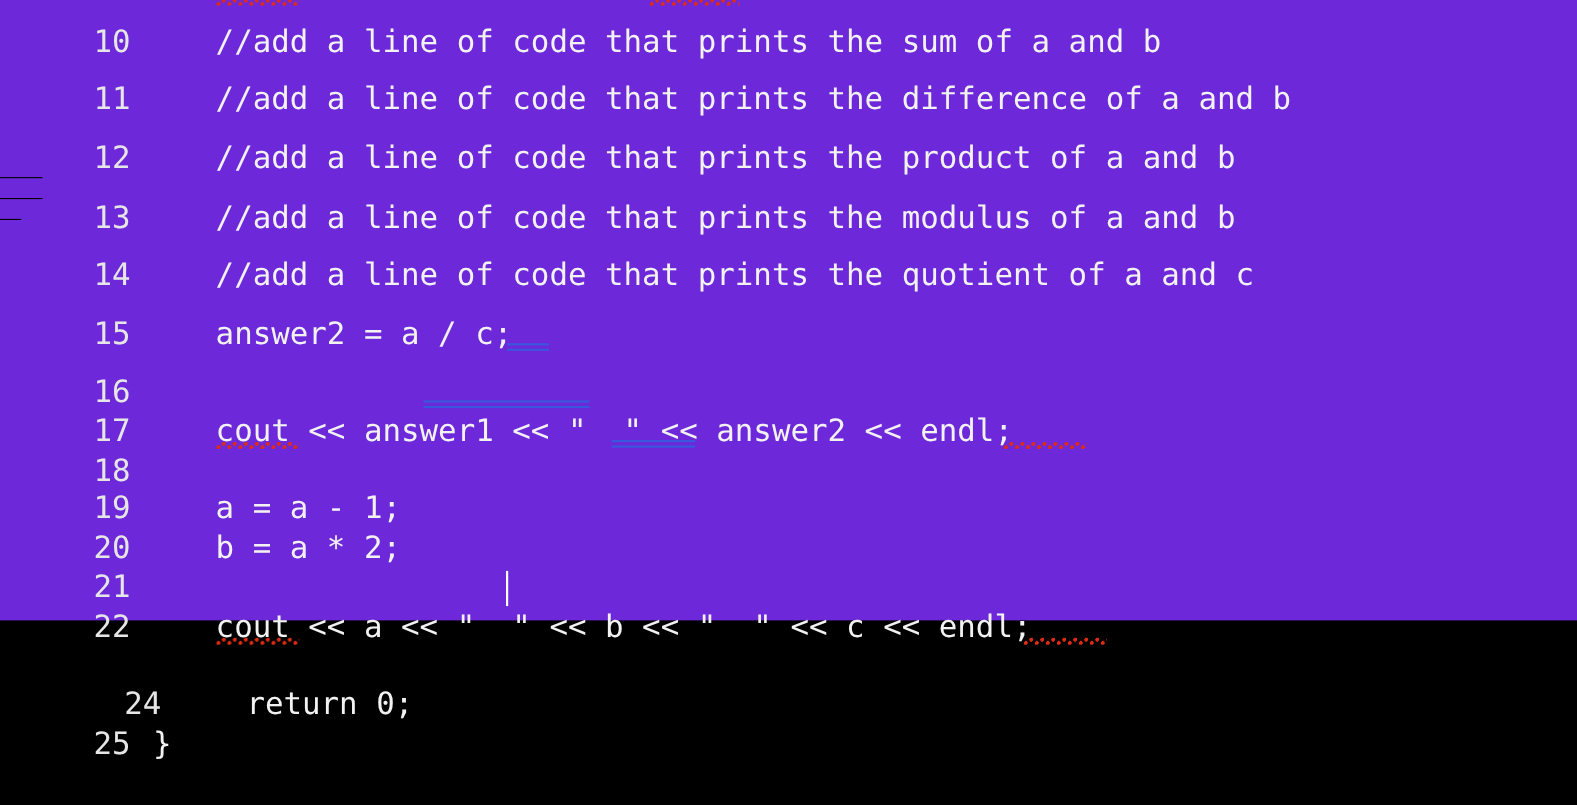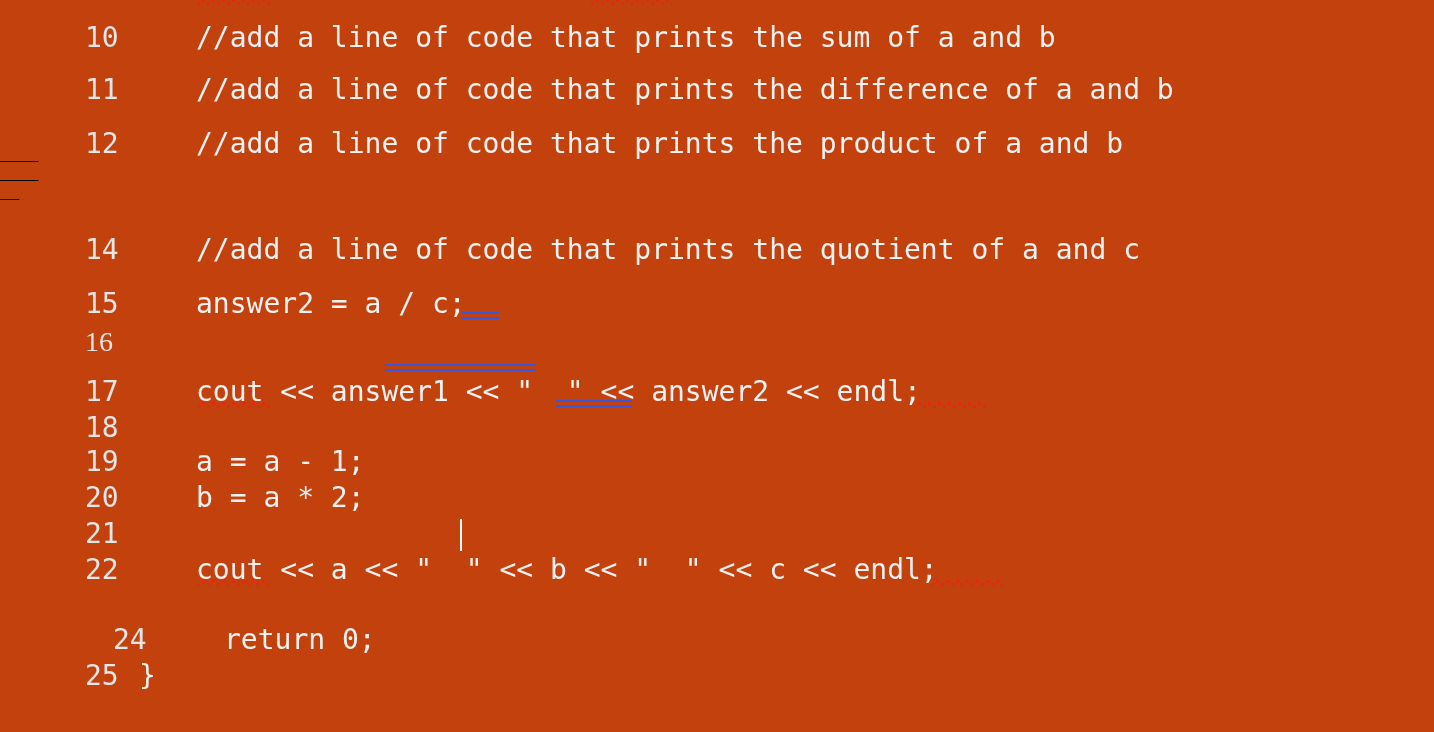--- a/index.html
+++ b/index.html
@@ -10,22 +10,22 @@
   body {
     width: 1434px;
     height: 732px;
     overflow: hidden;
     font-family: "DejaVu Sans Mono", "Liberation Mono", monospace;
   }
 
   #editor {
     position: relative;
     width: 1434px;
-    height: 732px;
-    background: #c2410c;
+    height: 564px;
+    background: #6d28d9;
   }
 
   
   .row {
     position: absolute;
     left: 0;
     width: 1434px;
     height: 36px;
     white-space: pre;
   }
@@ -102,33 +102,37 @@
   <div class="row" style="top:72px;">
     <span class="lineno">11</span>
     <span class="codetext">//add a line of code that prints the difference of a and b</span>
   </div>
 
   <div class="row" style="top:126px;text-decoration:underline;">
     <span class="lineno">12</span>
     <span class="codetext">//add a line of code that prints the product of a and b</span>
   </div>
 
+  <div class="row" style="top:180px;">
+    <span class="lineno">13</span>
+    <span class="codetext">//add a line of code that prints the modulus of a and b</span>
+  </div>
 
   <div class="row" style="top:232px;">
     <span class="lineno">14</span>
     <span class="codetext">//add a line of code that prints the quotient of a and c</span>
   </div>
 
   <div class="row" style="top:286px;">
     <span class="lineno">15</span>
     <span class="codetext">answer2 = a / c;</span>
   </div>
   <div class="blueline" style="left:461px; top:312px; width:38px;"></div>
 
-  <div class="row" style="top:324px;font-family:Liberation Serif, serif;">
+  <div class="row" style="top:338px;">
     <span class="lineno">16</span>
   </div>
   <div class="blueline" style="left:385px; top:364px; width:151px;"></div>
 
   <div class="row" style="top:374px;">
     <span class="lineno">17</span>
     <span class="codetext">cout &lt;&lt; answer1 &lt;&lt; "  " &lt;&lt; answer2 &lt;&lt; endl;</span>
   </div>
   <div class="blueline" style="left:556px; top:400px; width:76px;"></div>
   <div class="squiggle" style="left:196px; top:401px; width:76px;"></div>

